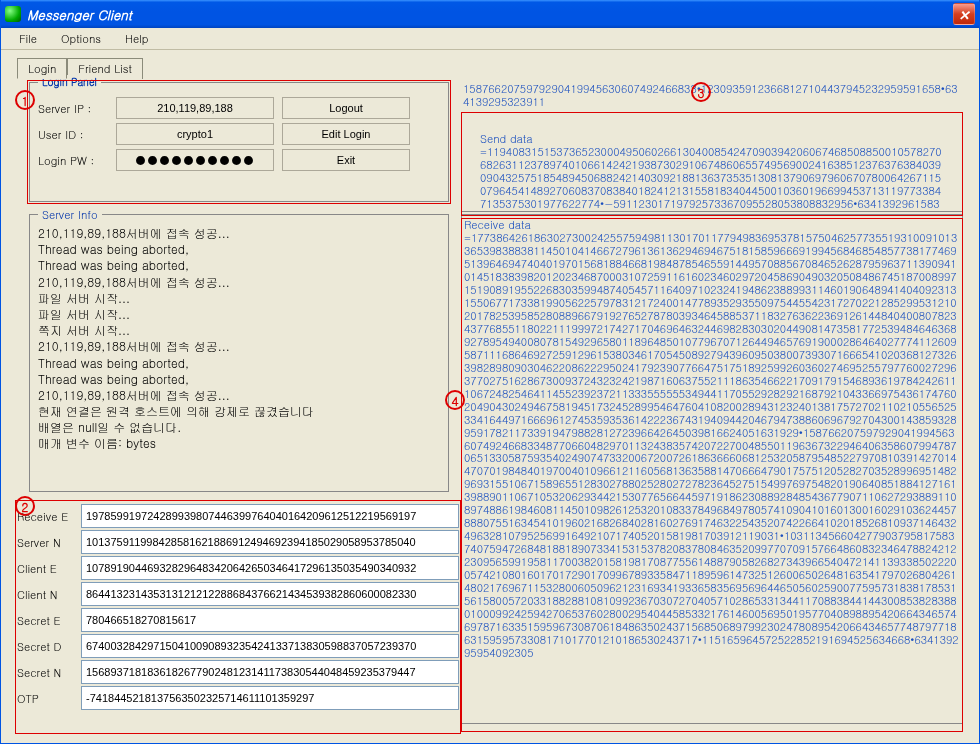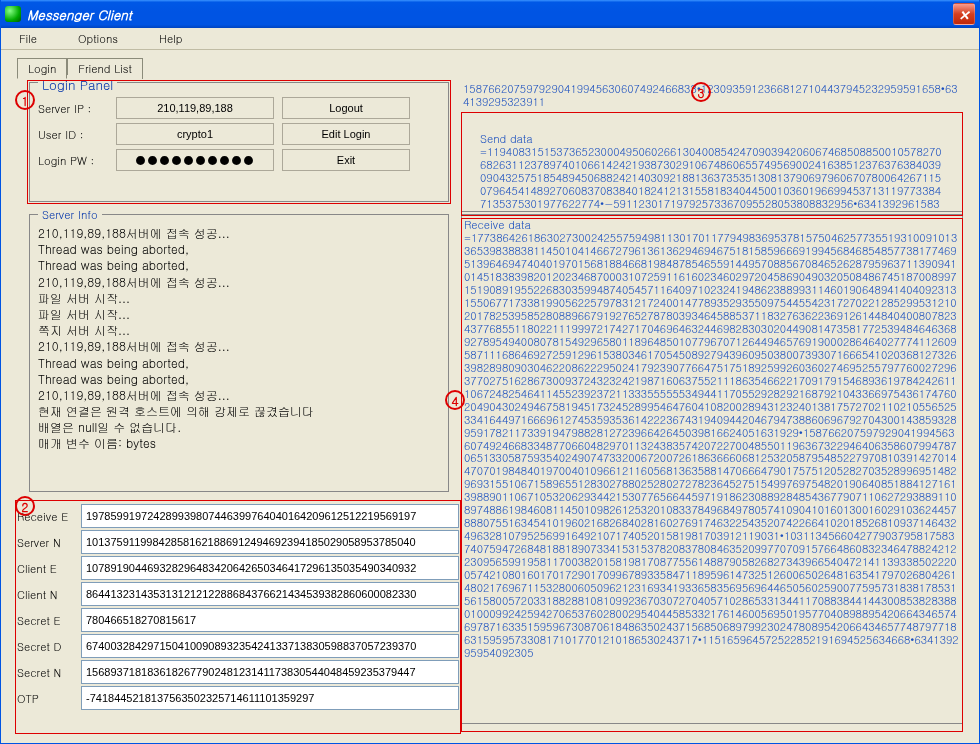--- a/index.html
+++ b/index.html
@@ -48,21 +48,21 @@
   font-weight: bold; font-size: 13px;
   cursor: pointer;
 }
 .menubar {
   height: 22px;
   background: #ece9d8;
   border-bottom: 1px solid #c0bca4;
   display: flex;
   align-items: center;
   padding: 0 8px;
-  gap: 21px;
+  gap: 4px;
 }
 .menuitem {
   padding: 2px 10px;
   cursor: pointer;
 }
 .content {
   position: absolute;
   top: 50px; left: 0; right: 0; bottom: 0;
   background: #ece9d8;
 }
@@ -88,21 +88,22 @@
   width: 420px; height: 120px;
   border: 1px solid #888;
   padding: 10px 8px 8px 8px;
 }
 .login-panel .legend {
   position: absolute;
   top: -8px; left: 8px;
   background: #ece9d8;
   padding: 0 4px;
   color: #0033aa;
-  font-size: 13px;
+  font-size: 10px;
+  font-weight: bold;
 }
 .lp-row {
   display: flex;
   align-items: center;
   gap: 8px;
   margin: 4px 0;
 }
 .lp-label { width: 70px; }
 .lp-field {
   width: 158px; height: 22px;

